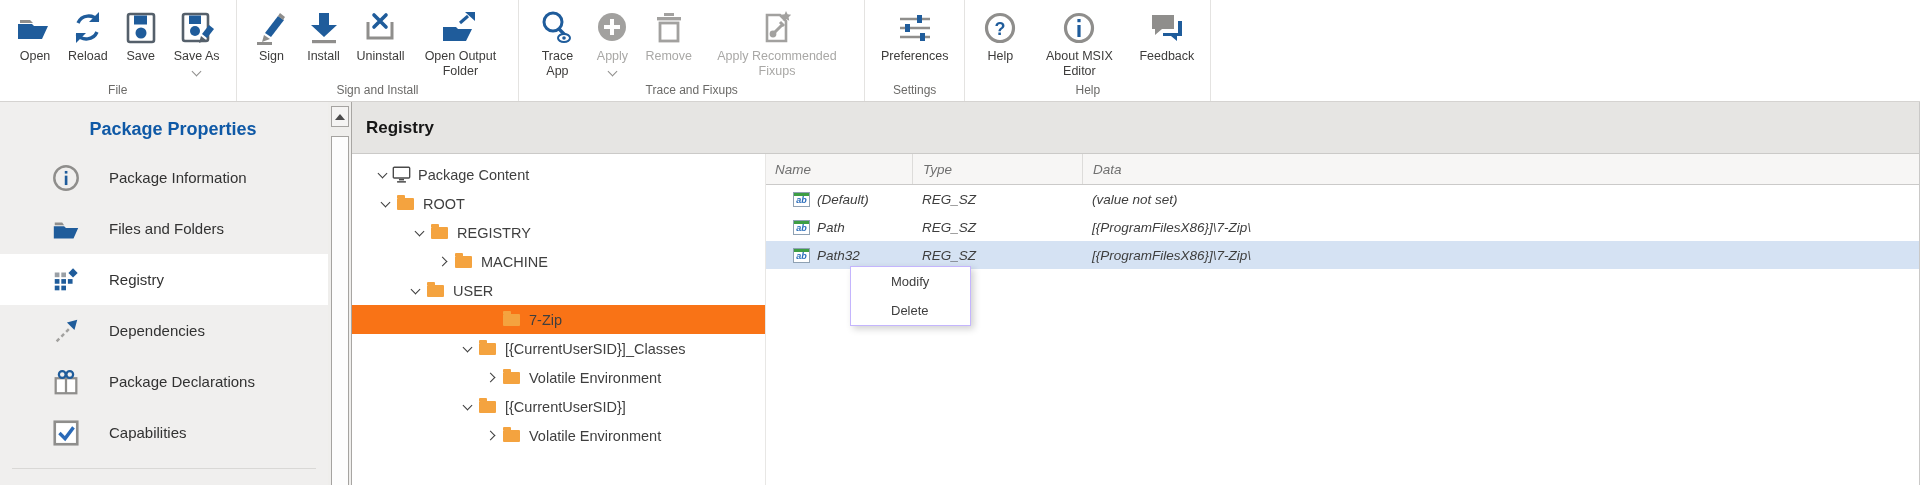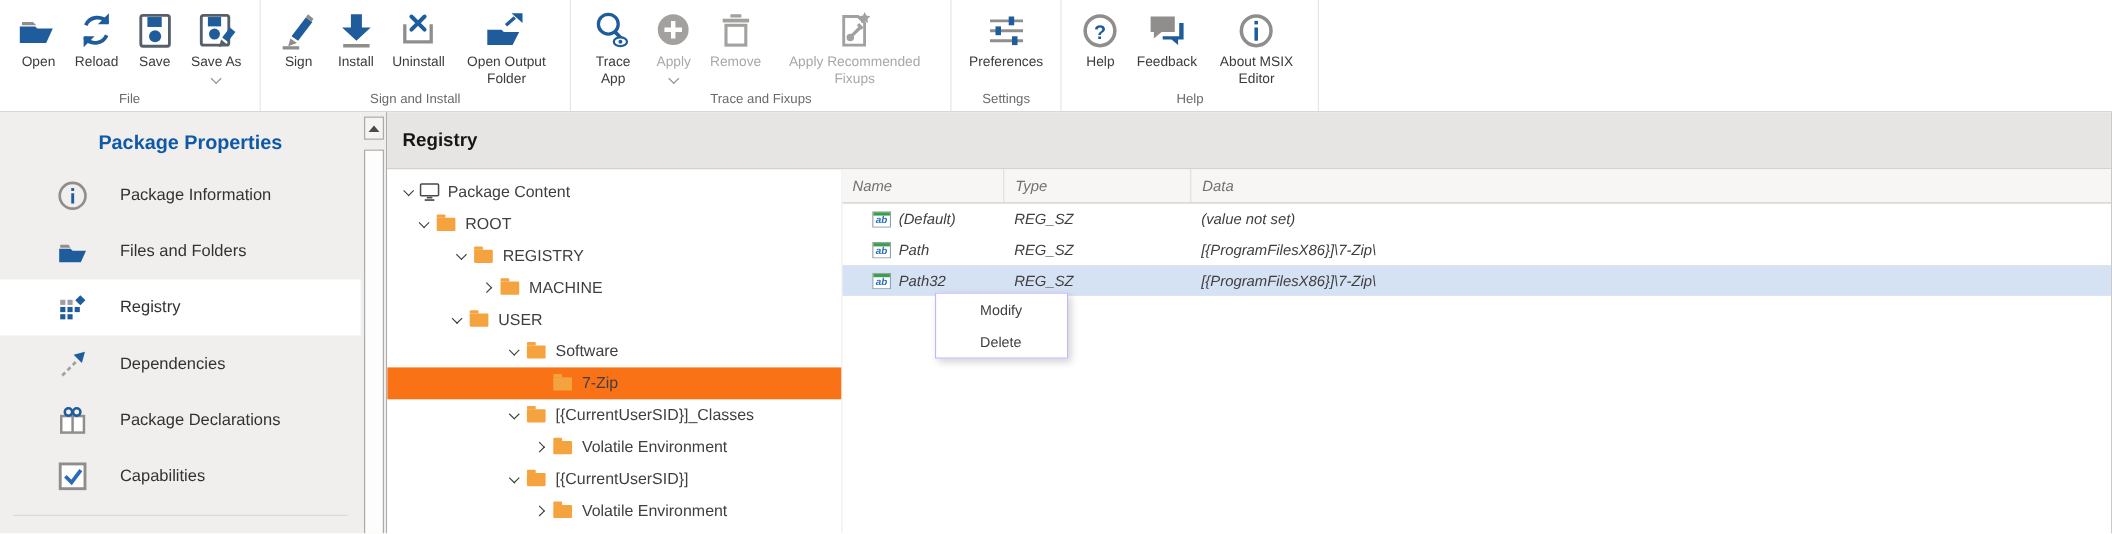--- a/index.html
+++ b/index.html
@@ -250,35 +250,35 @@
               <svg width="38" height="38" viewBox="0 0 38 38">
                 <circle cx="19" cy="19" r="13.5" fill="none" stroke="#8f8e8c" stroke-width="3.2"></circle>
                 <text x="19" y="26" text-anchor="middle" font-size="18" font-weight="bold" fill="#1f5c9b" font-family="Liberation Sans, sans-serif">?</text>
               </svg>
             </span>
             <span class="btn-label">Help</span>
           </div>
           <div class="ribbon-btn">
             <span class="ricon">
               <svg width="38" height="38" viewBox="0 0 38 38">
-                <path fill="#8f8e8c" d="M4 6h22v14H14l-7 6v-6H4z"></path>
-                <path fill="#1f5c9b" d="M30 12h4v15h-5v5l-6-5h-8v-3h15z"></path>
-              </svg>
-            </span>
-            <span class="btn-label">Feedback</span>
-          </div>
-          <div class="ribbon-btn">
-            <span class="ricon">
-              <svg width="38" height="38" viewBox="0 0 38 38">
                 <circle cx="19" cy="19" r="13.5" fill="none" stroke="#8f8e8c" stroke-width="3.2"></circle>
                 <rect x="17.4" y="10" width="3.2" height="3.2" fill="#1f5c9b"></rect>
                 <rect x="17.4" y="16" width="3.2" height="12" fill="#1f5c9b"></rect>
               </svg>
             </span>
             <span class="btn-label">About MSIX Editor</span>
+          </div>
+          <div class="ribbon-btn">
+            <span class="ricon">
+              <svg width="38" height="38" viewBox="0 0 38 38">
+                <path fill="#8f8e8c" d="M4 6h22v14H14l-7 6v-6H4z"></path>
+                <path fill="#1f5c9b" d="M30 12h4v15h-5v5l-6-5h-8v-3h15z"></path>
+              </svg>
+            </span>
+            <span class="btn-label">Feedback</span>
           </div>
         </div>
         <div class="group-label">Help</div>
       </div>
     </div>
   <div class="main">
     <div class="sidebar">
       <div class="sidebar-title">Package Properties</div>
       <div id="sidebar-items">
           <div class="side-item">
@@ -354,21 +354,21 @@
     <div class="side-scrollbar">
       <div class="scroll-up-btn">
           <span class="tri-up"></span>
         </div>
       <div class="scroll-thumb"></div>
     </div>
     <div class="content">
       <div class="content-header">Registry</div>
       <div class="content-body">
         <div class="tree-panel" id="tree-panel">
-            <div class="tree-row" style="padding-left: 10px;">
+            <div class="tree-row" style="padding-left: 10px; margin-left: 11px;">
               <span class="chev down">
                 <i></i>
               </span>
               <span class="tree-micon">
                 <svg width="19" height="17" viewBox="0 0 30 27">
                   <rect x="2" y="2" width="26" height="17" rx="1.5" fill="#fff" stroke="#4a4a4a" stroke-width="2.2"></rect>
                   <rect x="11" y="20.5" width="8" height="2.4" fill="#4a4a4a"></rect>
                   <rect x="8" y="24" width="14" height="2.4" fill="#4a4a4a"></rect>
                 </svg>
               </span>
@@ -394,27 +394,20 @@
               </span>
               <span class="folder"></span>
               <span class="tree-label">MACHINE</span>
             </div>
             <div class="tree-row" style="padding-left: 54px;">
               <span class="chev down">
                 <i></i>
               </span>
               <span class="folder"></span>
               <span class="tree-label">USER</span>
-            </div>
-            <div class="tree-row" style="padding-left: 106px;">
-              <span class="chev down">
-                <i></i>
-              </span>
-              <span class="folder"></span>
-              <span class="tree-label">Software</span>
             </div>
             <div class="tree-row selected" style="padding-left: 130px;">
               <span class="chev "></span>
               <span class="folder"></span>
               <span class="tree-label">7-Zip</span>
             </div>
             <div class="tree-row" style="padding-left: 106px;">
               <span class="chev down">
                 <i></i>
               </span>

